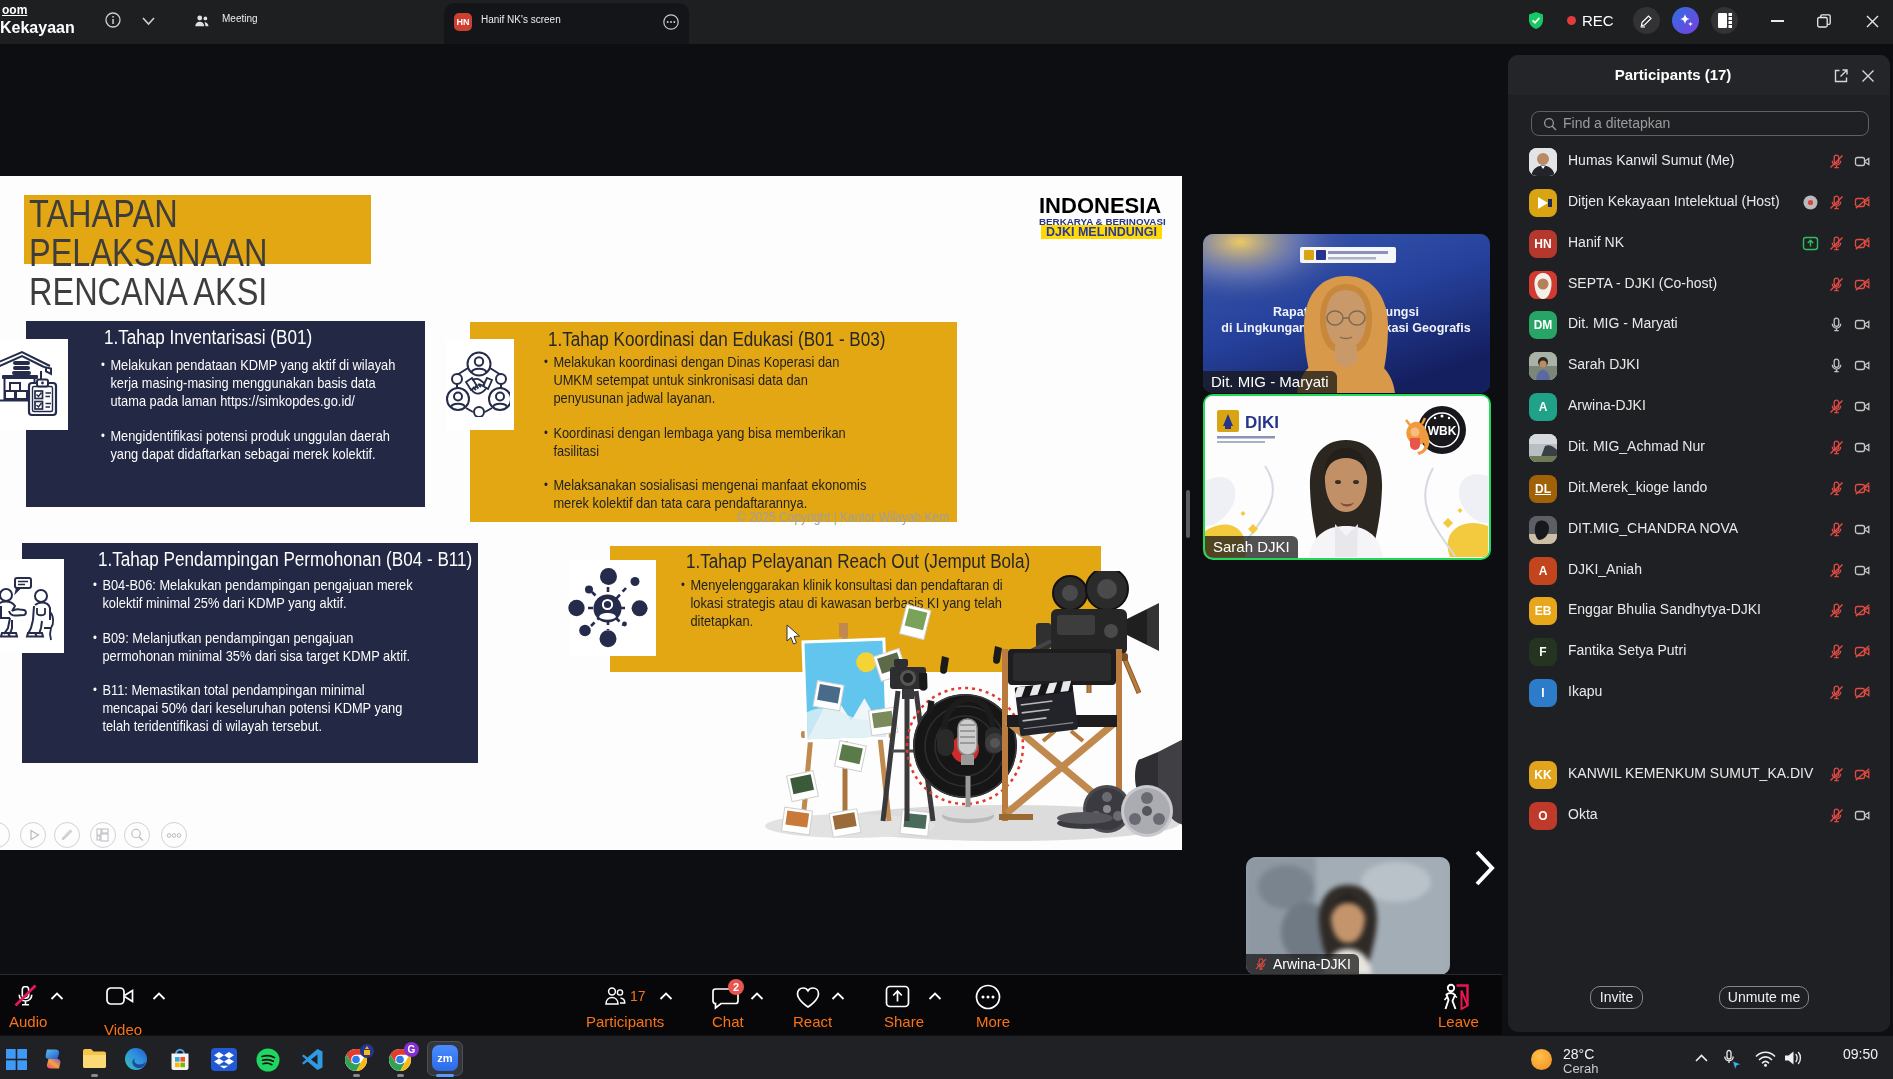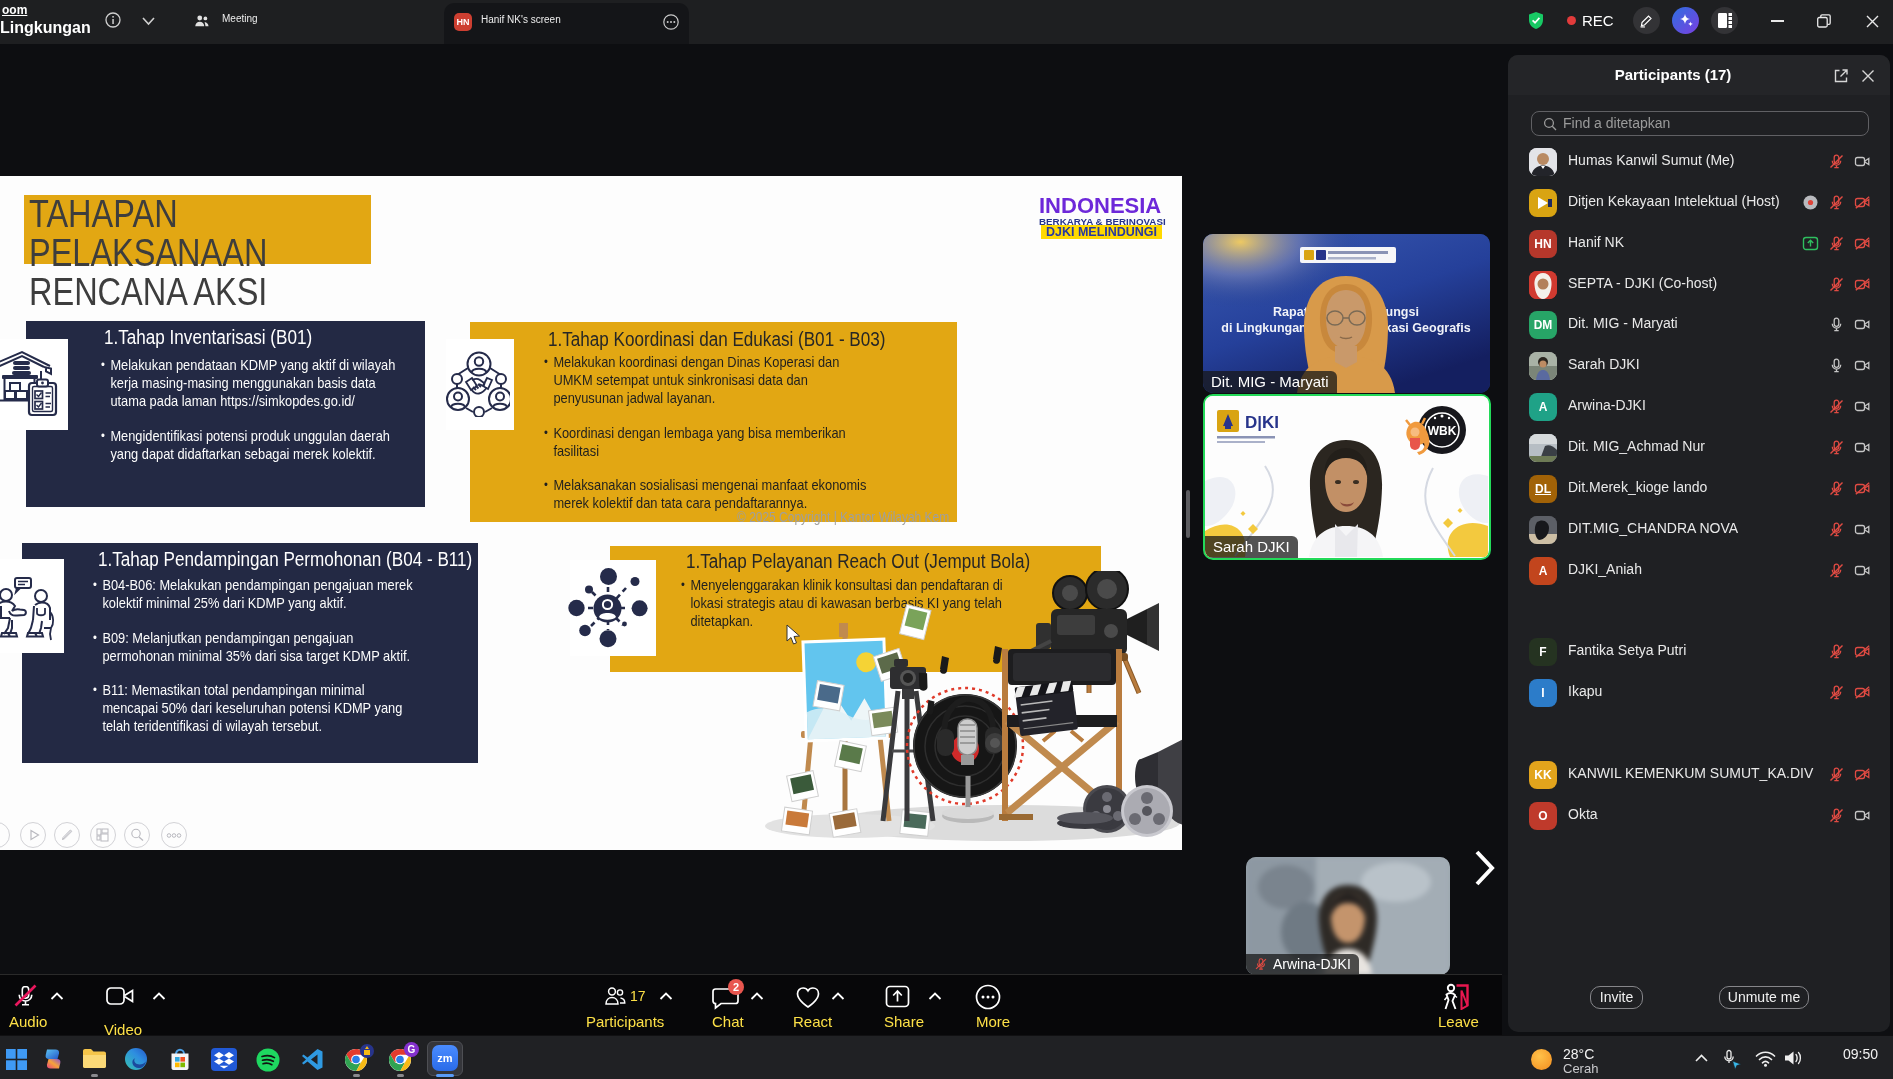--- a/index.html
+++ b/index.html
@@ -33,32 +33,32 @@
 
   
   #panel { position:absolute; left:1508px; top:55px; width:382px; height:977px; background:#1f2023; border-radius:10px; }
   .prow { position:absolute; left:0; width:382px; height:40px; }
   .pav { position:absolute; left:21px; top:6px; width:28px; height:28px; border-radius:8px; color:#fff; font-weight:bold; font-size:12px; text-align:center; line-height:28px; overflow:hidden;}
   .pname { position:absolute; left:60px; top:10px; font-size:14px; color:#e9e9e9; white-space:nowrap; }
   .picons { position:absolute; right:19px; top:11px; display:flex; gap:9px; }
 
   
   #toolbar { position:absolute; left:0; top:974px; width:1502px; height:61px; background:#070709; border-top:1px solid #2a2a2a;}
-  .tlabel { position:absolute; color:#fde047; font-size:15px; }
+  .tlabel { position:absolute; color:#f97316; font-size:15px; }
 
   
   #taskbar { position:absolute; left:0; top:1035px; width:1893px; height:44px; background:#202124; border-top:1px solid #101012; }
 </style>
 </head>
 <body>
 <div id="root">
 
   <div id="topbar">
     <div class="abs" style="left:2px;top:3px;color:#fff;font-size:12px;font-weight:bold;text-decoration:underline;">oom</div>
-    <div class="abs" style="left:0px;top:19px;color:#fff;font-size:16px;font-weight:bold;">Lingkungan</div>
+    <div class="abs" style="left:0px;top:19px;color:#fff;font-size:16px;font-weight:bold;">Kekayaan</div>
     <svg class="abs" style="left:105px;top:12px" width="16" height="16" viewBox="0 0 16 16">
         <circle cx="8" cy="8" r="7" fill="none" stroke="#cfcfcf" stroke-width="1.3"></circle>
         <rect x="7.3" y="7" width="1.5" height="5" fill="#cfcfcf"></rect>
         <rect x="7.3" y="4" width="1.5" height="1.6" fill="#cfcfcf"></rect>
       </svg>
     <svg class="abs" style="left:141px;top:16px" width="15" height="10" viewBox="0 0 15 10">
         <path d="M2 2 L7.5 8 L13 2" fill="none" stroke="#cfcfcf" stroke-width="1.6"></path>
       </svg>
     <svg class="abs" style="left:193px;top:12px" width="18" height="18" viewBox="0 0 24 24" fill="#e0e0e0">
         <circle cx="9" cy="8" r="3.2"></circle>
@@ -234,21 +234,21 @@
         <circle cx="10.5" cy="40" r="8.2"></circle>
         <circle cx="73.6" cy="40.3" r="8"></circle>
         <circle cx="19" cy="62.5" r="5.8"></circle>
         <circle cx="58.5" cy="56" r="2.4"></circle>
         <circle cx="42" cy="70.7" r="8.5"></circle>
         <circle cx="41.5" cy="40.5" r="14"></circle>
         <circle cx="41.5" cy="36.5" r="4.6" fill="none" stroke="#fff" stroke-width="2"></circle>
         <path d="M33 49 C34 43.5 49 43.5 50 49 C47 52.5 36 52.5 33 49 Z" fill="#fff"></path>
       </svg>
 
-      <div class="abs" style="left:1039px;top:17px;width:122px;text-align:center;font-size:22px;font-weight:bold;color:#6d28d9;">INDONESIA</div>
+      <div class="abs" style="left:1039px;top:17px;width:122px;text-align:center;font-size:22px;font-weight:bold;color:#000000;">INDONESIA</div>
       <div class="abs" style="left:1039px;top:40px;width:122px;text-align:center;font-size:9.8px;font-weight:bold;color:#27348b;white-space:nowrap;">BERKARYA &amp; BERINOVASI</div>
       <div class="abs" style="left:1041px;top:49px;width:121px;height:14px;background:#ffd900;text-align:center;font-size:12.5px;font-weight:bold;color:#2738a0;line-height:14px;">DJKI MELINDUNGI</div>
 
       <svg class="abs" style="left:755px;top:395px" width="427" height="279" viewBox="0 0 427 279">
 
         <ellipse cx="250" cy="252" rx="175" ry="18" fill="#dcdcdc"></ellipse>
         <ellipse cx="95" cy="255" rx="85" ry="12" fill="#e2e2e2"></ellipse>
 
         <g>
           <circle cx="315" cy="22" r="17" fill="#2b2b2b" stroke="#111" stroke-width="2"></circle>
@@ -759,20 +759,32 @@
         <div class="pname">DJKI_Aniah</div>
         <div class="picons">
           <svg width="17" height="17" viewBox="0 0 17 17">
             <use href="#micoff"></use>
           </svg>
           <svg width="17" height="17" viewBox="0 0 17 17">
             <use href="#camon"></use>
           </svg>
         </div>
       </div>
+    <div class="prow" style="top:536px;">
+        <div class="pav" style="background:#e8a61b;">EB</div>
+        <div class="pname">Enggar Bhulia Sandhytya-DJKI</div>
+        <div class="picons">
+          <svg width="17" height="17" viewBox="0 0 17 17">
+            <use href="#micoff"></use>
+          </svg>
+          <svg width="17" height="17" viewBox="0 0 17 17">
+            <use href="#camoff"></use>
+          </svg>
+        </div>
+      </div>
     <div class="prow" style="top:577px;">
         <div class="pav" style="background:#253321;">F</div>
         <div class="pname">Fantika Setya Putri</div>
         <div class="picons">
           <svg width="17" height="17" viewBox="0 0 17 17">
             <use href="#micoff"></use>
           </svg>
           <svg width="17" height="17" viewBox="0 0 17 17">
             <use href="#camoff"></use>
           </svg>

